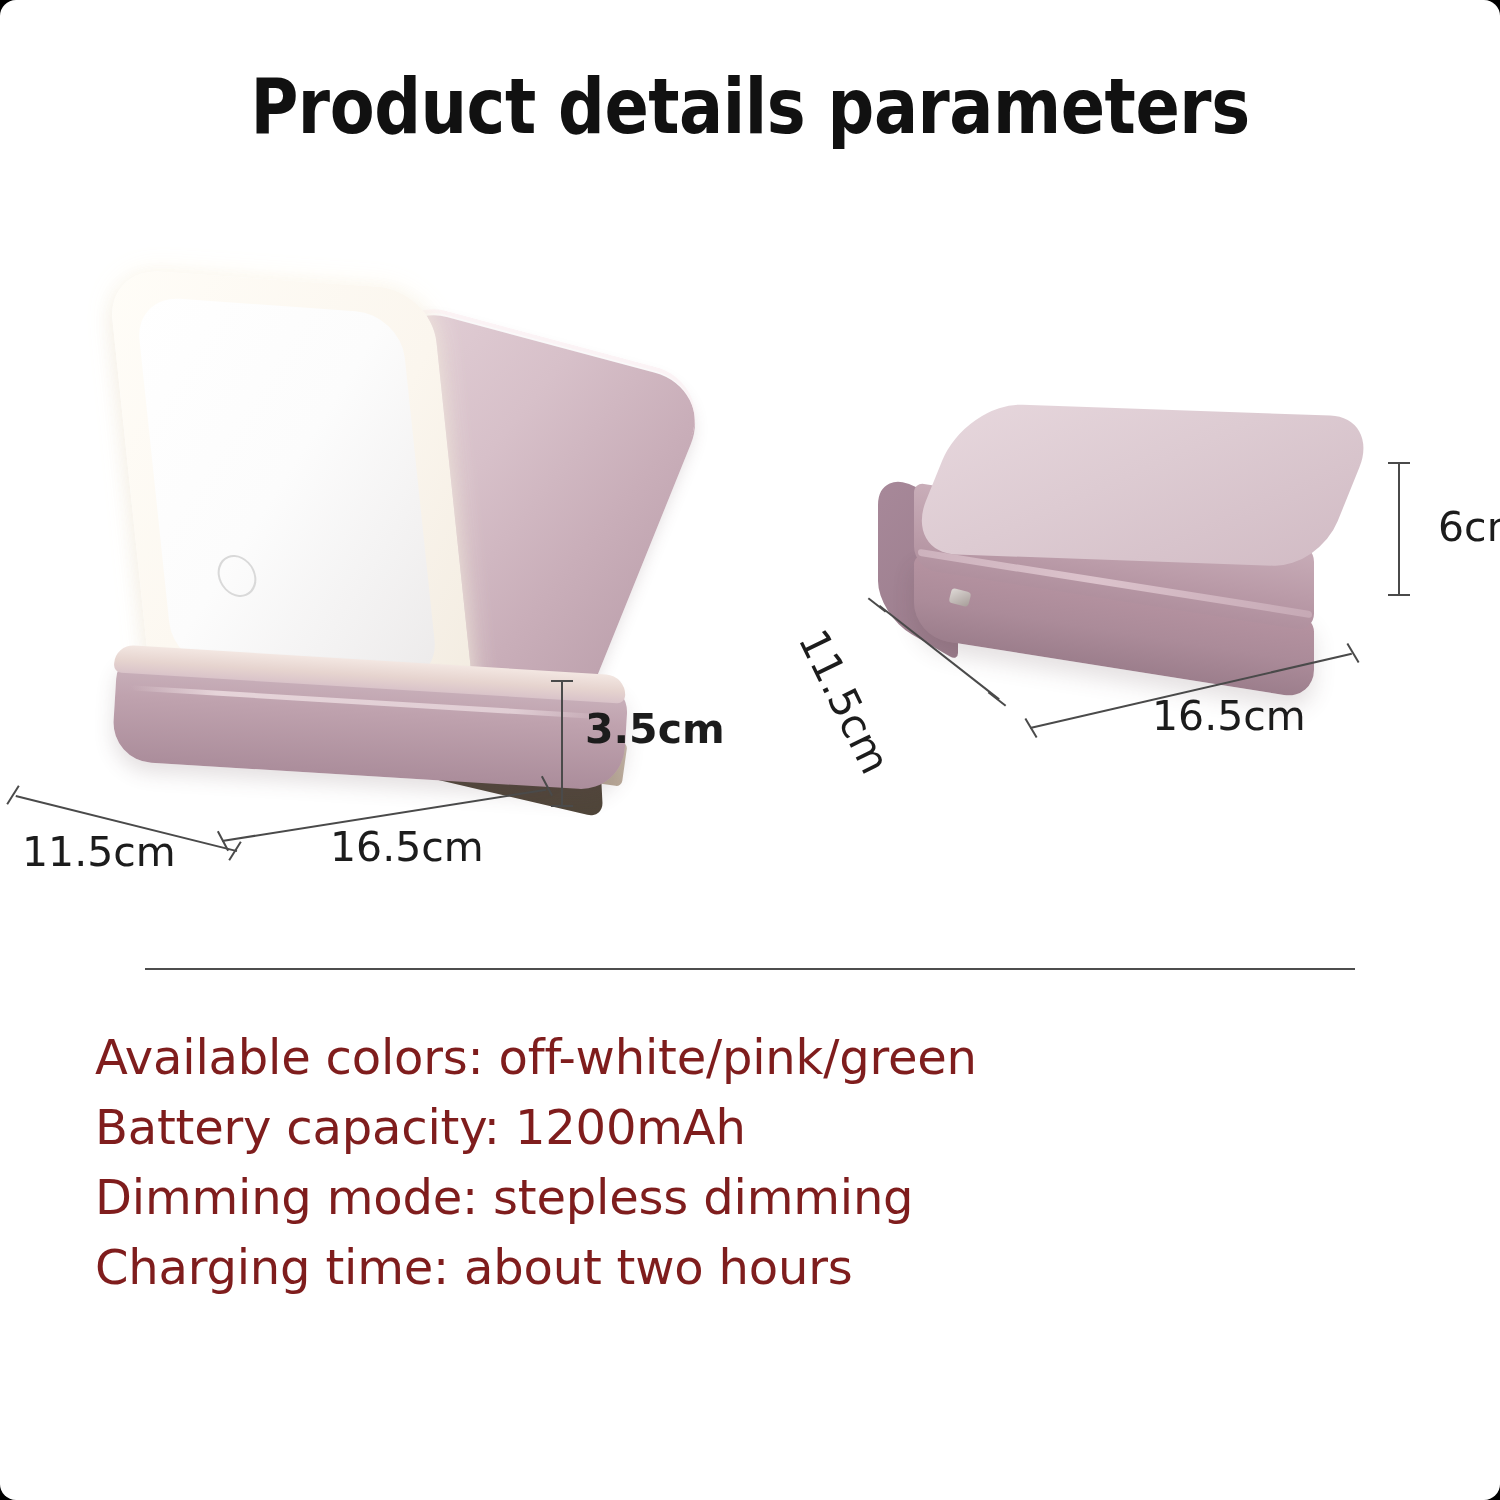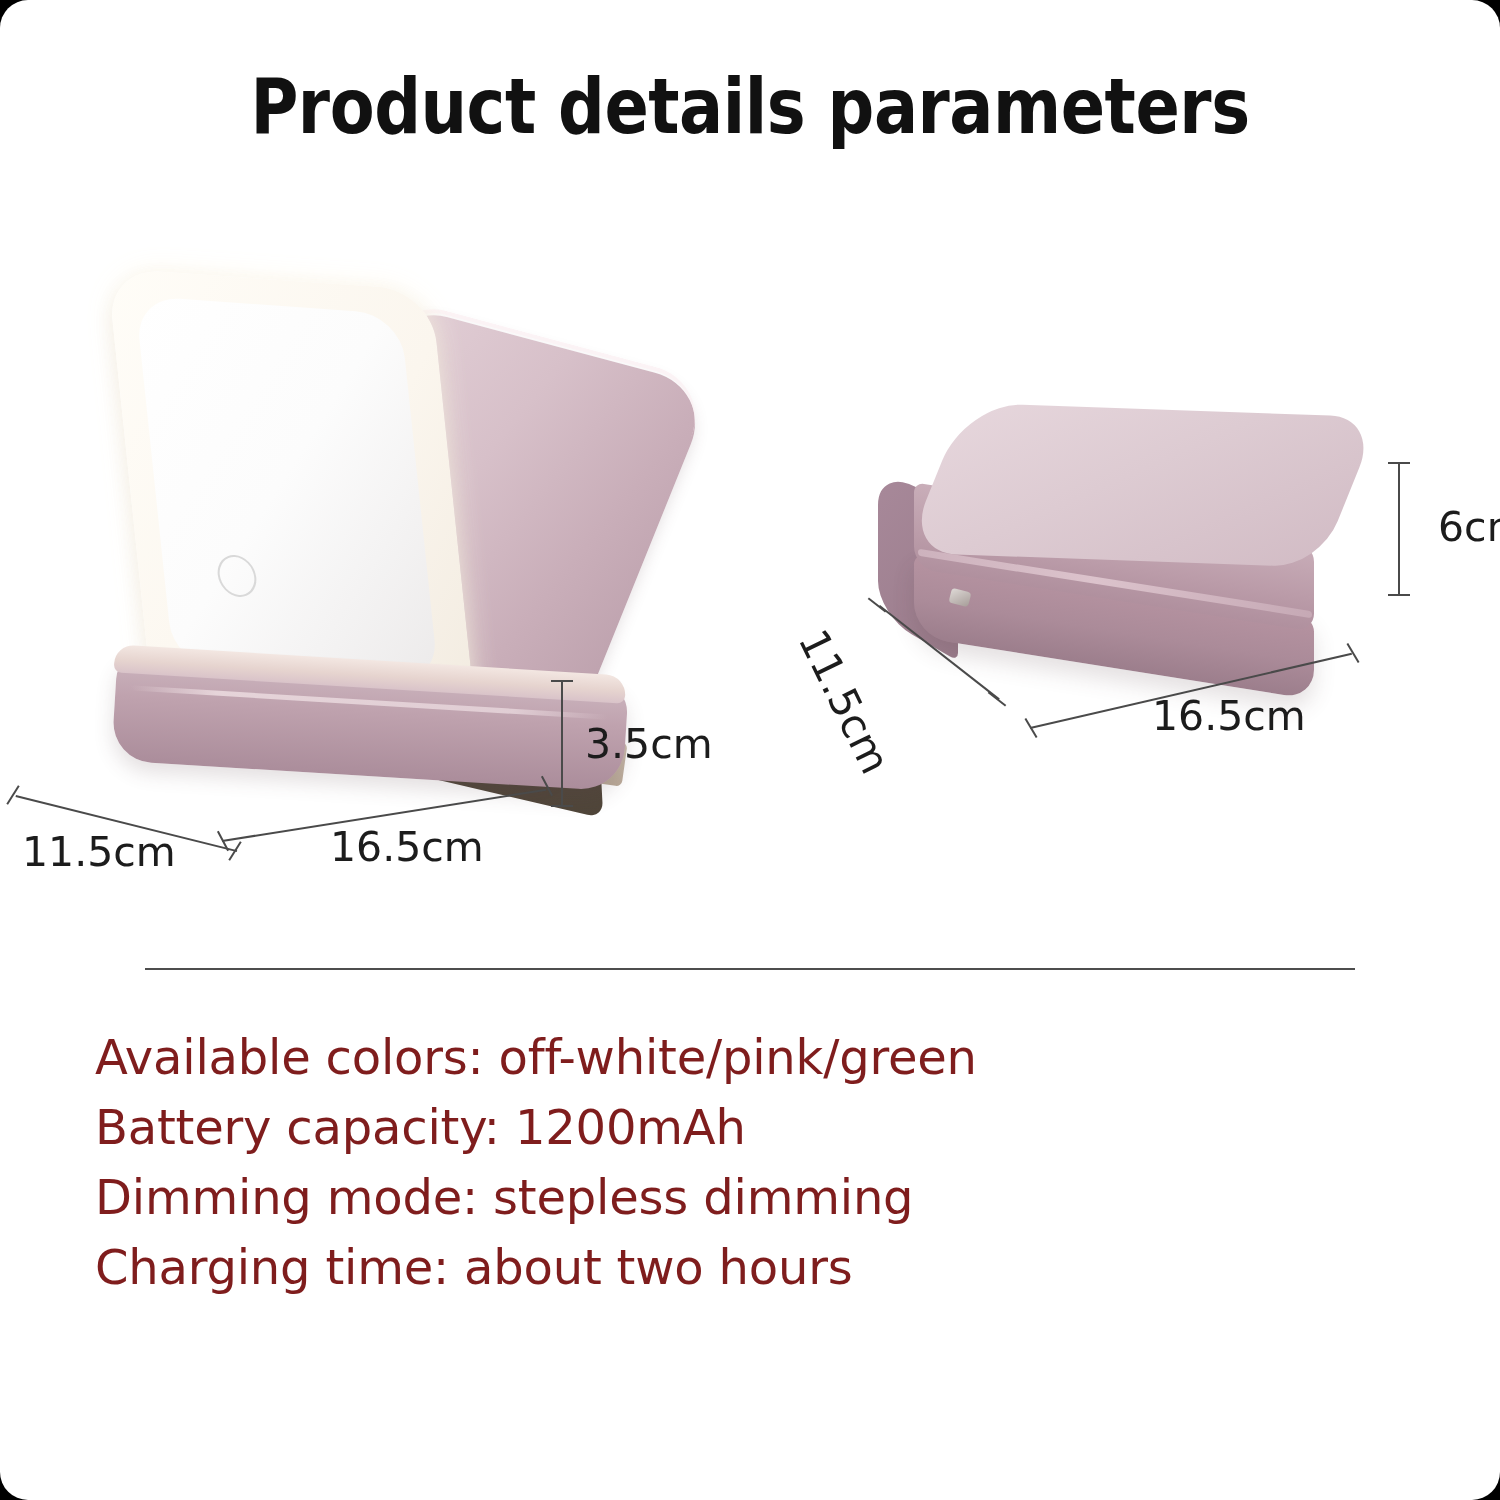--- a/index.html
+++ b/index.html
@@ -13,21 +13,21 @@
     font-family: "DejaVu Sans", "Liberation Sans", sans-serif;
     overflow: hidden;
   }
 
   #card {
     position: absolute;
     left: 0; top: 0;
     width: 1500px;
     height: 1500px;
     background: #ffffff;
-    border-radius: 28px;
+    border-radius: 16px;
     overflow: hidden;
   }
 
   
   #title {
     position: absolute;
     left: 0;
     top: 62px;
     width: 1500px;
     text-align: center;
@@ -275,21 +275,21 @@
 
       <div class="base"></div>
       <div class="base-rim"></div>
       <div class="base-zip"></div>
     </div>
 
     <div>
       <div class="dim-line" style="left:561px; top:500px; width:2px; height:126px;"></div>
       <div class="dim-cap cap-h" style="left:551px; top:500px;"></div>
       <div class="dim-cap cap-h" style="left:551px; top:625px;"></div>
-      <div class="dim-label" style="left:585px; top:540px;">3.5cm</div>
+      <div class="dim-label" style="left:585px; top:525px;font-weight:bold;">3.5cm</div>
     </div>
 
     <div>
       <div class="dim-line" style="left:16px; top:615px; width:228px; transform:rotate(14deg); transform-origin:0 0;"></div>
       <div class="dim-cap cap-v" style="left:12px; top:604px; transform:rotate(32deg);"></div>
       <div class="dim-cap cap-v" style="left:234px; top:660px; transform:rotate(32deg);"></div>
       <div class="dim-label" style="left:22px; top:648px;">11.5cm</div>
     </div>
 
     <div>

